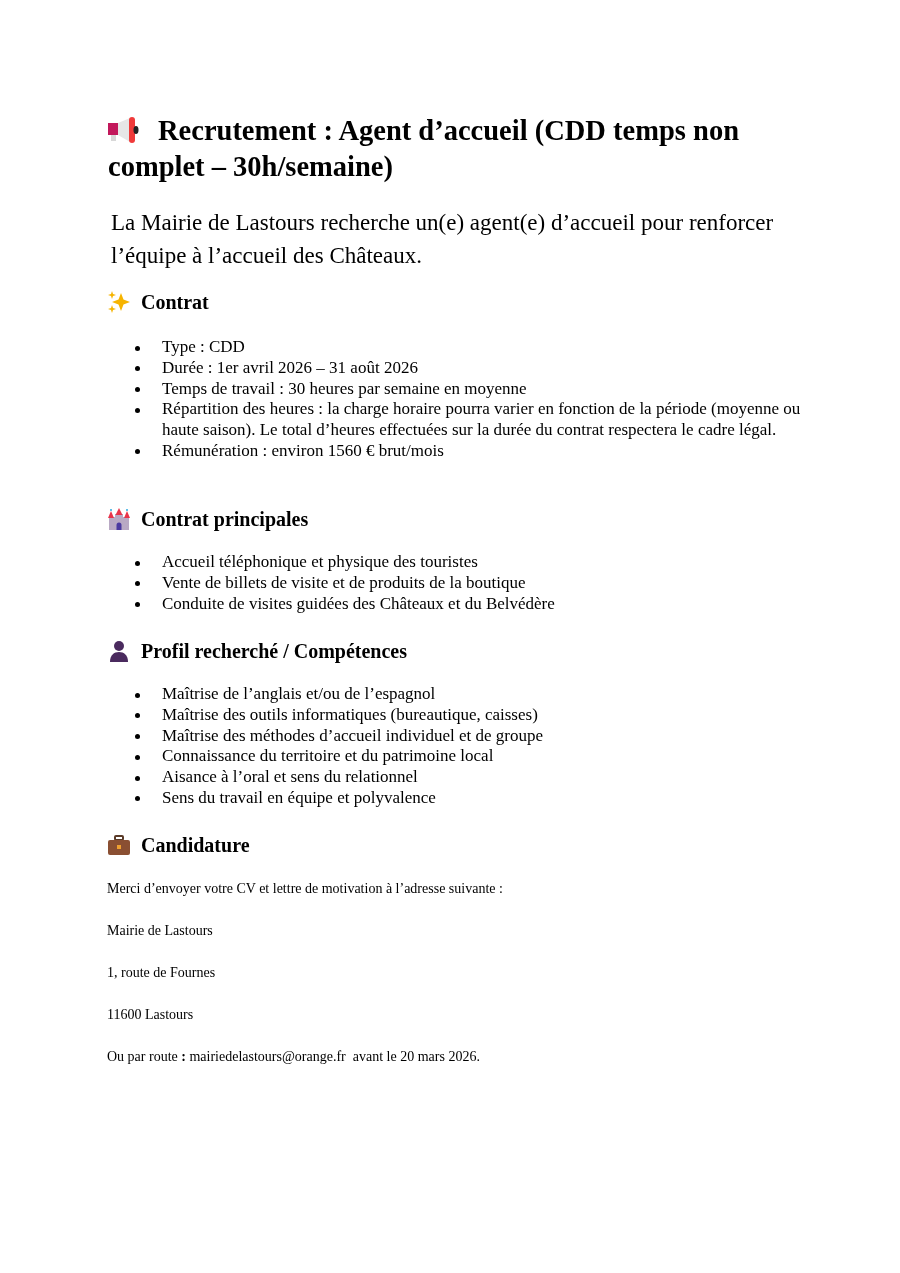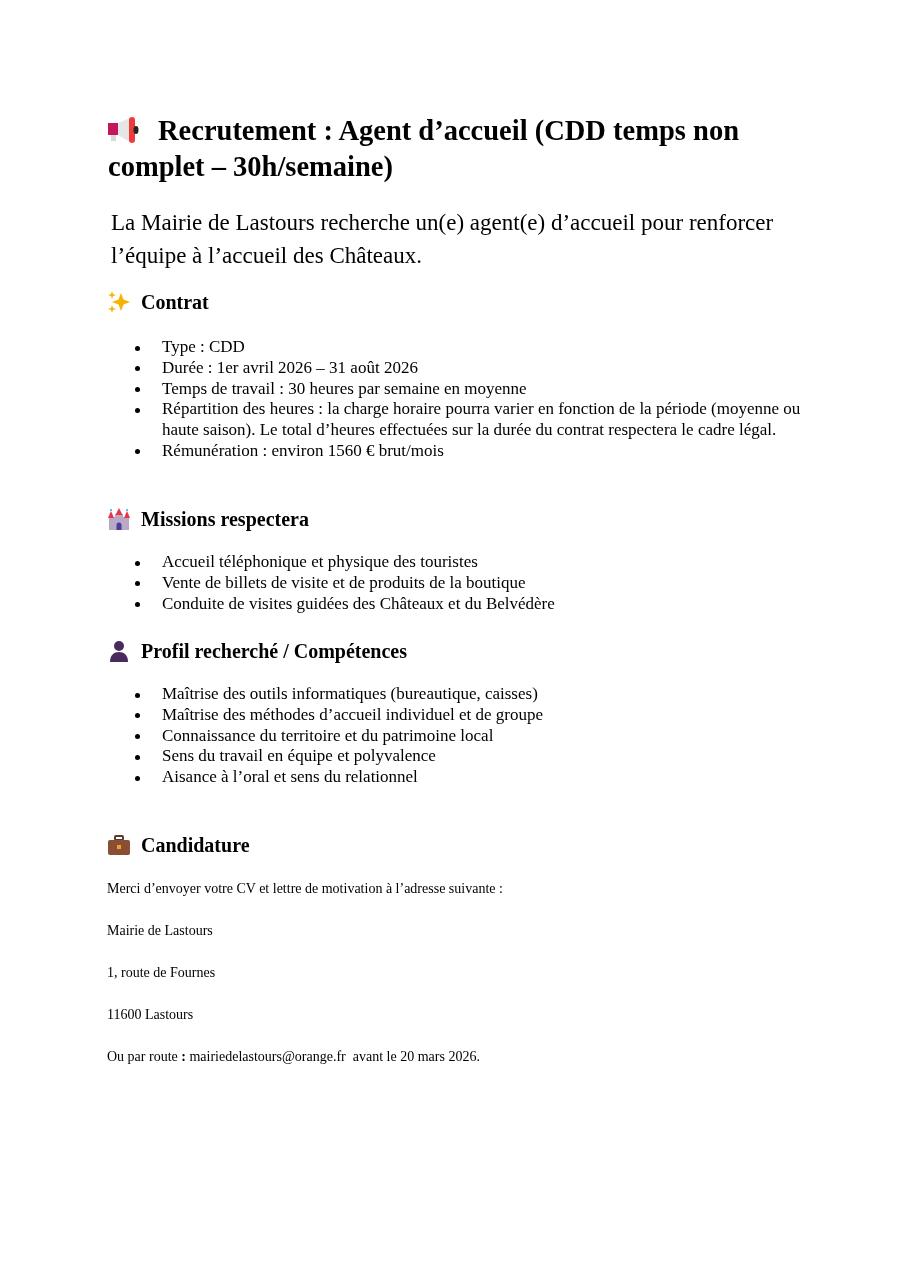--- a/index.html
+++ b/index.html
@@ -78,43 +78,44 @@
         <rect x="2" y="10" width="20" height="13" fill="#b9a9c4"></rect>
         <rect x="8" y="7" width="8" height="6" fill="#b9a9c4"></rect>
         <polygon points="1,11 4,4 7,11" fill="#e8334a"></polygon>
         <polygon points="17,11 20,4 23,11" fill="#e8334a"></polygon>
         <polygon points="8.5,8 12,1 15.5,8" fill="#e8334a"></polygon>
         <circle cx="4" cy="3" r="1" fill="#2aa8e0"></circle>
         <circle cx="20" cy="3" r="1" fill="#2aa8e0"></circle>
         <path d="M9.5 23 V18 a2.5 2.5 0 0 1 5 0 V23 Z" fill="#4b3aa0"></path>
       </svg>
     </span>
-    <span>Missions respectera</span>
+    <span>Contrat principales</span>
   </h2>
   <ul class="list" style="top:552px;">
     <li>Accueil téléphonique et physique des touristes</li>
     <li>Vente de billets de visite et de produits de la boutique</li>
     <li>Conduite de visites guidées des Châteaux et du Belvédère</li>
   </ul>
 
   <h2 class="h2" style="top:638px;">
     <span class="icon">
       <svg width="24" height="24" viewBox="0 0 24 24">
         <circle cx="12" cy="7" r="5" fill="#4a2a5e"></circle>
         <path d="M3 23 C3 16 7 13 12 13 C17 13 21 16 21 23 Z" fill="#4a2a5e"></path>
       </svg>
     </span>
     <span>Profil recherché / Compétences</span>
   </h2>
   <ul class="list" style="top:684px;">
+    <li>Maîtrise de l’anglais et/ou de l’espagnol</li>
     <li>Maîtrise des outils informatiques (bureautique, caisses)</li>
     <li>Maîtrise des méthodes d’accueil individuel et de groupe</li>
     <li>Connaissance du territoire et du patrimoine local</li>
+    <li>Aisance à l’oral et sens du relationnel</li>
     <li>Sens du travail en équipe et polyvalence</li>
-    <li>Aisance à l’oral et sens du relationnel</li>
   </ul>
 
   <h2 class="h2" style="top:832px;">
     <span class="icon">
       <svg width="24" height="24" viewBox="0 0 24 24">
         <rect x="8" y="3" width="8" height="4" rx="1" fill="none" stroke="#5a3a28" stroke-width="2"></rect>
         <rect x="1" y="7" width="22" height="15" rx="2" fill="#8a4f32"></rect>
         <rect x="10" y="12" width="4" height="4" fill="#f0a030"></rect>
       </svg>
     </span>

